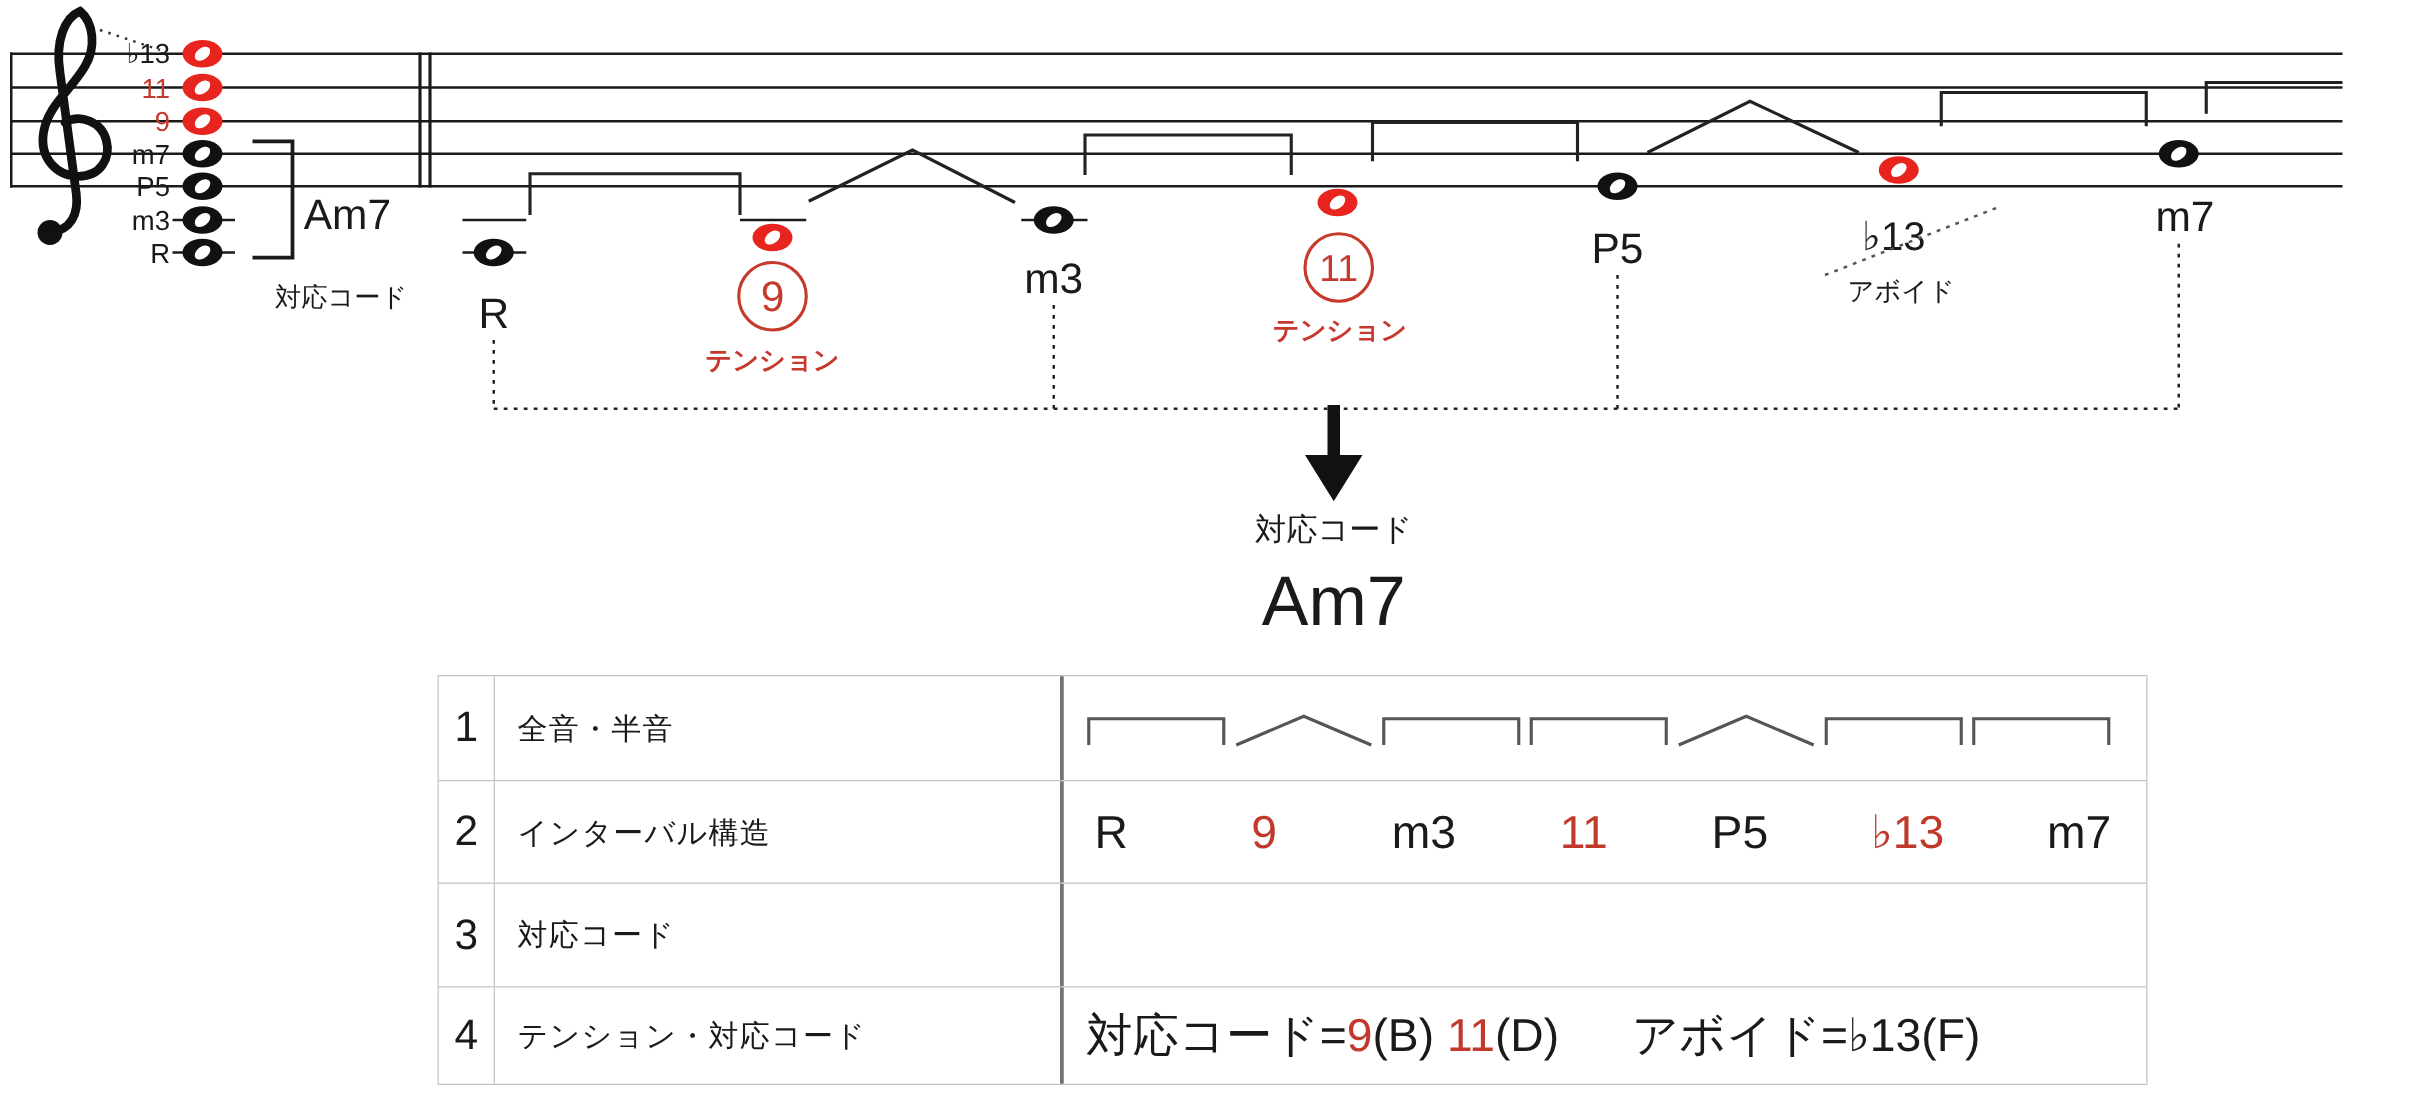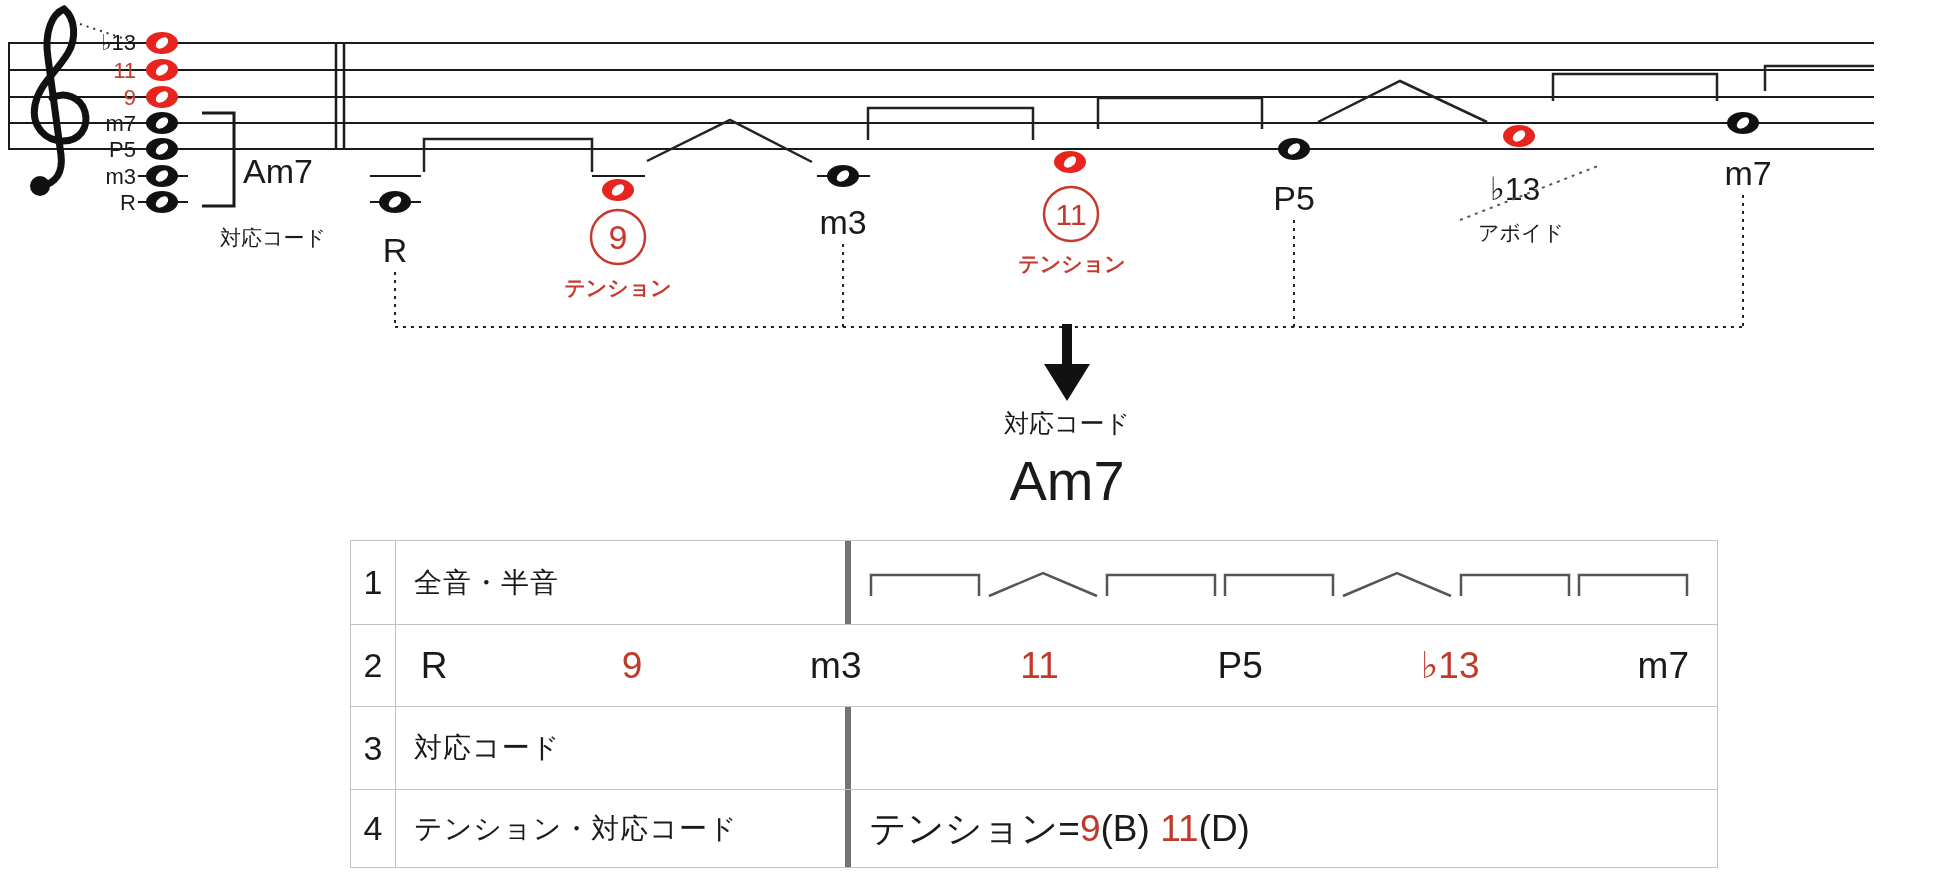--- a/index.html
+++ b/index.html
@@ -8,22 +8,22 @@
   svg.figure { position:absolute; left:0; top:0; display:block; }
 
   
   .info-table { position:absolute; left:350px; top:540px; width:1368px; background:#fff;
                 border:1px solid #c3c3c3; box-sizing:border-box; }
   .t-row { display:flex; align-items:stretch; box-sizing:border-box; }
   .t-row + .t-row { border-top:1px solid #c3c3c3; }
   .row-1 { height:83px; } .row-2 { height:82px; } .row-3 { height:83px; } .row-4 { height:78px; }
   .cell { display:flex; align-items:center; box-sizing:border-box; color:#1a1a1a; }
   .cell-num { width:45px; justify-content:center; font-size:34px; border-right:1px solid #c3c3c3; }
-  .cell-label { width:455px; padding-left:18px; font-size:28px; letter-spacing:1px;
-                border-right:6px solid #737373; }
+  .cell-label { width:455px; padding-left:18px; font-size:24px; letter-spacing:1px;
+                border-right:3px solid #737373; }
   .cell-content { flex:1; padding:0 28px 0 18px; font-size:37px; }
   .glyph-row, .interval-row { flex:1; display:flex; justify-content:space-between; align-items:center; }
   .interval-row span { min-width:40px; text-align:center; }
   .red { color:#c0392b; }
   .gap { display:inline-block; width:58px; }
   .r4part { white-space:pre; }
 
   
   text { font-family:"Liberation Sans","DejaVu Sans",sans-serif; fill:#1a1a1a; }
   .red-t { fill:#c63a2e; }
@@ -224,20 +224,21 @@
             </svg>
           <svg width="112" height="32">
               <path d="M2,29 L2,8 L110,8 L110,29" fill="none" stroke="#555" stroke-width="2.5"></path>
             </svg>
         </div>
       </div>
     </div>
 
     <div class="t-row row-2">
       <div class="cell cell-num">2</div>
+      <div class="cell cell-label">インターバル構造</div>
       <div class="cell cell-content">
         <div class="interval-row">
           <span>R</span>
           <span class="red">9</span>
           <span>m3</span>
           <span class="red">11</span>
           <span>P5</span>
           <span class="red">♭13</span>
           <span>m7</span>
         </div>
@@ -246,23 +247,24 @@
 
     <div class="t-row row-3">
       <div class="cell cell-num">3</div>
       <div class="cell cell-label">対応コード</div>
     </div>
 
     <div class="t-row row-4">
       <div class="cell cell-num">4</div>
       <div class="cell cell-label">テンション・対応コード</div>
       <div class="cell cell-content">
-        <span class="r4part">テンション=</span>
+        <span class="r4part">対応コード=</span>
           <span class="r4part red">9</span>
           <span class="r4part">(B) </span>
           <span class="r4part red">11</span>
           <span class="r4part">(D)</span>
           <span class="gap"></span>
+          <span class="r4part">アボイド=♭13(F)</span>
       </div>
     </div>
 
   </div>
 </div>
 
 </body></html>

